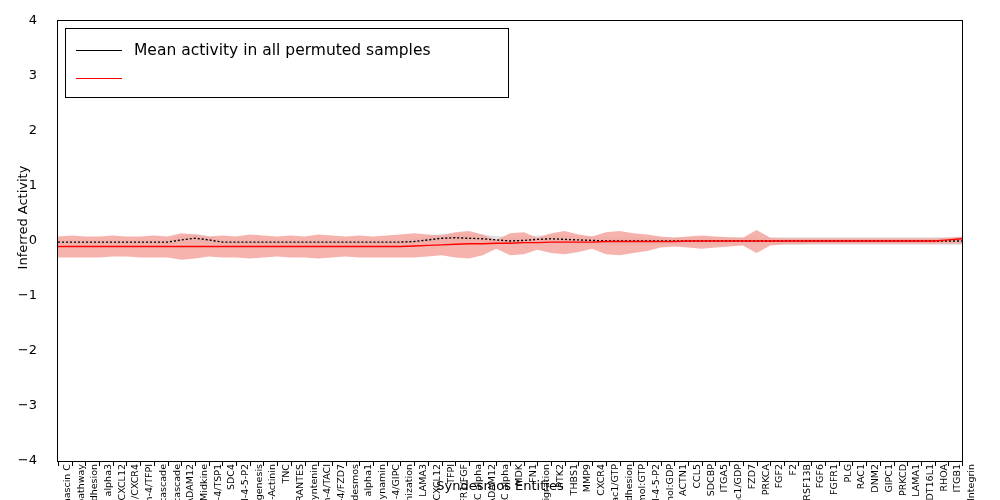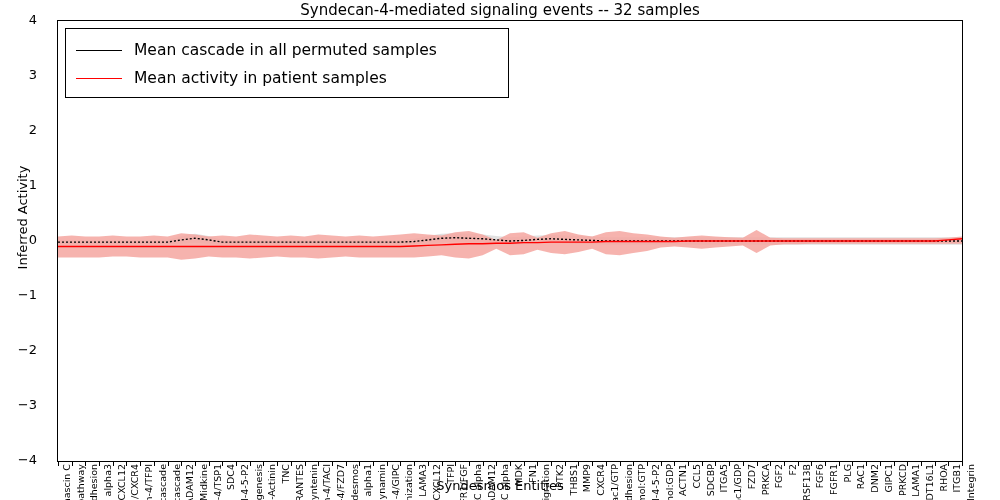--- a/index.html
+++ b/index.html
@@ -30,21 +30,20 @@
   .legrow{display:flex;align-items:center;height:28px;}
   .legline{width:46px;height:0;border-top:1.4px solid #000;margin-right:12px;flex:0 0 46px;}
   .legline.red{border-top-color:#ff0000;}
   .legtxt{font-size:15.5px;color:#000;}
 </style>
 </head>
 <body>
 
 <div id="root">
 
-  <div class="title">Syndecan-4-mediated signaling events -- 32 samples</div>
 
   <div class="ylabel">Inferred Activity</div>
   <div class="xlabel">Syndesmos Entities</div>
 
   <div id="yticks">
       <div class="ytick" style="top: 21px;">4</div>
       <div class="ytickmark" style="top: 21px;"></div>
       <div class="ytickmark r" style="top: 21px;"></div>
       <div class="ytick" style="top: 76px;">3</div>
       <div class="ytickmark" style="top: 76px;"></div>
@@ -215,21 +214,20 @@
           <path d="M0.00 215.60 L13.70 214.50 L27.39 215.60 L41.09 215.60 L54.79 214.50 L68.48 215.60 L82.18 215.60 L95.88 214.50 L109.58 215.60 L123.27 212.30 L136.97 213.40 L150.67 215.60 L164.36 214.50 L178.06 215.60 L191.76 213.40 L205.45 214.50 L219.15 215.60 L232.85 214.50 L246.55 215.60 L260.24 213.40 L273.94 214.50 L287.64 215.60 L301.33 214.50 L315.03 215.60 L328.73 214.50 L342.42 213.40 L356.12 212.30 L369.82 213.40 L383.52 214.50 L397.21 211.20 L410.91 210.10 L424.61 213.40 L438.30 218.90 L452.00 212.30 L465.70 211.20 L479.39 216.70 L493.09 212.30 L506.79 210.10 L520.48 213.40 L534.18 215.60 L547.88 211.20 L561.58 210.10 L575.27 212.30 L588.97 213.40 L602.67 215.60 L616.36 216.70 L630.06 215.60 L643.76 214.50 L657.45 215.60 L671.15 216.15 L684.85 216.70 L698.55 209.00 L712.24 216.70 L725.94 217.25 L739.64 217.25 L753.33 217.25 L767.03 217.25 L780.73 217.25 L794.42 217.25 L808.12 217.25 L821.82 217.25 L835.52 217.25 L849.21 217.25 L862.91 217.25 L876.61 217.25 L890.30 216.70 L904.00 215.60 L904.00 222.75 L890.30 222.75 L876.61 222.75 L862.91 222.75 L849.21 222.75 L835.52 222.75 L821.82 222.75 L808.12 222.75 L794.42 222.75 L780.73 222.75 L767.03 222.75 L753.33 222.75 L739.64 223.30 L725.94 223.30 L712.24 224.40 L698.55 232.10 L684.85 224.40 L671.15 225.50 L657.45 226.60 L643.76 227.70 L630.06 226.60 L616.36 225.50 L602.67 226.60 L588.97 229.90 L575.27 232.10 L561.58 234.30 L547.88 233.20 L534.18 227.70 L520.48 231.00 L506.79 233.20 L493.09 232.10 L479.39 228.80 L465.70 233.20 L452.00 234.30 L438.30 227.70 L424.61 234.30 L410.91 237.60 L397.21 236.50 L383.52 234.30 L369.82 235.40 L356.12 236.50 L342.42 236.50 L328.73 236.50 L315.03 236.50 L301.33 236.50 L287.64 235.40 L273.94 236.50 L260.24 237.60 L246.55 236.50 L232.85 236.50 L219.15 235.40 L205.45 236.50 L191.76 237.60 L178.06 236.50 L164.36 236.50 L150.67 235.40 L136.97 237.60 L123.27 238.70 L109.58 236.50 L95.88 236.50 L82.18 236.50 L68.48 235.40 L54.79 235.40 L41.09 236.50 L27.39 236.50 L13.70 236.50 L0.00 236.50 Z" fill="#f4a6a0" fill-opacity="0.85" stroke="none"></path>
           <path d="M0.00 221.10 L13.70 221.10 L27.39 221.10 L41.09 221.10 L54.79 221.10 L68.48 221.10 L82.18 221.10 L95.88 221.10 L109.58 221.10 L123.27 218.90 L136.97 217.25 L150.67 218.90 L164.36 221.10 L178.06 221.10 L191.76 221.10 L205.45 221.10 L219.15 221.10 L232.85 221.10 L246.55 221.10 L260.24 221.10 L273.94 221.10 L287.64 221.10 L301.33 221.10 L315.03 221.10 L328.73 221.10 L342.42 221.10 L356.12 220.55 L369.82 218.90 L383.52 217.25 L397.21 216.70 L410.91 217.25 L424.61 217.80 L438.30 218.90 L452.00 220.00 L465.70 219.45 L479.39 218.35 L493.09 217.80 L506.79 218.35 L520.48 218.90 L534.18 219.45 L547.88 220.00 L561.58 220.00 L575.27 220.00 L588.97 220.00 L602.67 220.00 L616.36 220.00 L630.06 220.00 L643.76 220.00 L657.45 220.00 L671.15 220.00 L684.85 220.00 L698.55 220.00 L712.24 220.00 L725.94 220.00 L739.64 220.00 L753.33 220.00 L767.03 220.00 L780.73 220.00 L794.42 220.00 L808.12 220.00 L821.82 220.00 L835.52 220.00 L849.21 220.00 L862.91 220.00 L876.61 220.00 L890.30 220.00 L904.00 220.00 " fill="none" stroke="#000000" stroke-width="1.4" vector-effect="non-scaling-stroke" stroke-dasharray="2,2"></path>
           <path d="M0.00 225.50 L13.70 225.50 L27.39 225.50 L41.09 225.50 L54.79 225.50 L68.48 225.50 L82.18 225.50 L95.88 225.50 L109.58 225.50 L123.27 225.50 L136.97 225.50 L150.67 225.50 L164.36 225.50 L178.06 225.50 L191.76 225.50 L205.45 225.50 L219.15 225.50 L232.85 225.50 L246.55 225.50 L260.24 225.50 L273.94 225.50 L287.64 225.50 L301.33 225.50 L315.03 225.50 L328.73 225.50 L342.42 225.50 L356.12 224.95 L369.82 224.40 L383.52 223.85 L397.21 223.30 L410.91 222.75 L424.61 222.75 L438.30 222.20 L452.00 222.20 L465.70 221.65 L479.39 221.65 L493.09 221.10 L506.79 221.10 L520.48 221.10 L534.18 221.10 L547.88 220.55 L561.58 220.55 L575.27 220.55 L588.97 220.55 L602.67 220.55 L616.36 220.55 L630.06 220.00 L643.76 220.00 L657.45 220.00 L671.15 220.00 L684.85 220.00 L698.55 220.00 L712.24 220.00 L725.94 220.00 L739.64 220.00 L753.33 220.00 L767.03 220.00 L780.73 220.00 L794.42 220.00 L808.12 220.00 L821.82 220.00 L835.52 220.00 L849.21 220.00 L862.91 220.00 L876.61 220.00 L890.30 218.90 L904.00 217.80 " fill="none" stroke="#ff0000" stroke-width="1.4" vector-effect="non-scaling-stroke"></path>
         </svg>
     </div>
   </div>
 
   <div class="legend">
     <div class="legrow">
       <span class="legline"></span>
-      <span class="legtxt">Mean cascade in all permuted samples</span>
+      <span class="legtxt">Mean activity in all permuted samples</span>
     </div>
     <div class="legrow">
       <span class="legline red"></span>
-      <span class="legtxt">Mean activity in patient samples</span>
     </div>
   </div>
 
 </div>
 
 </body></html>

